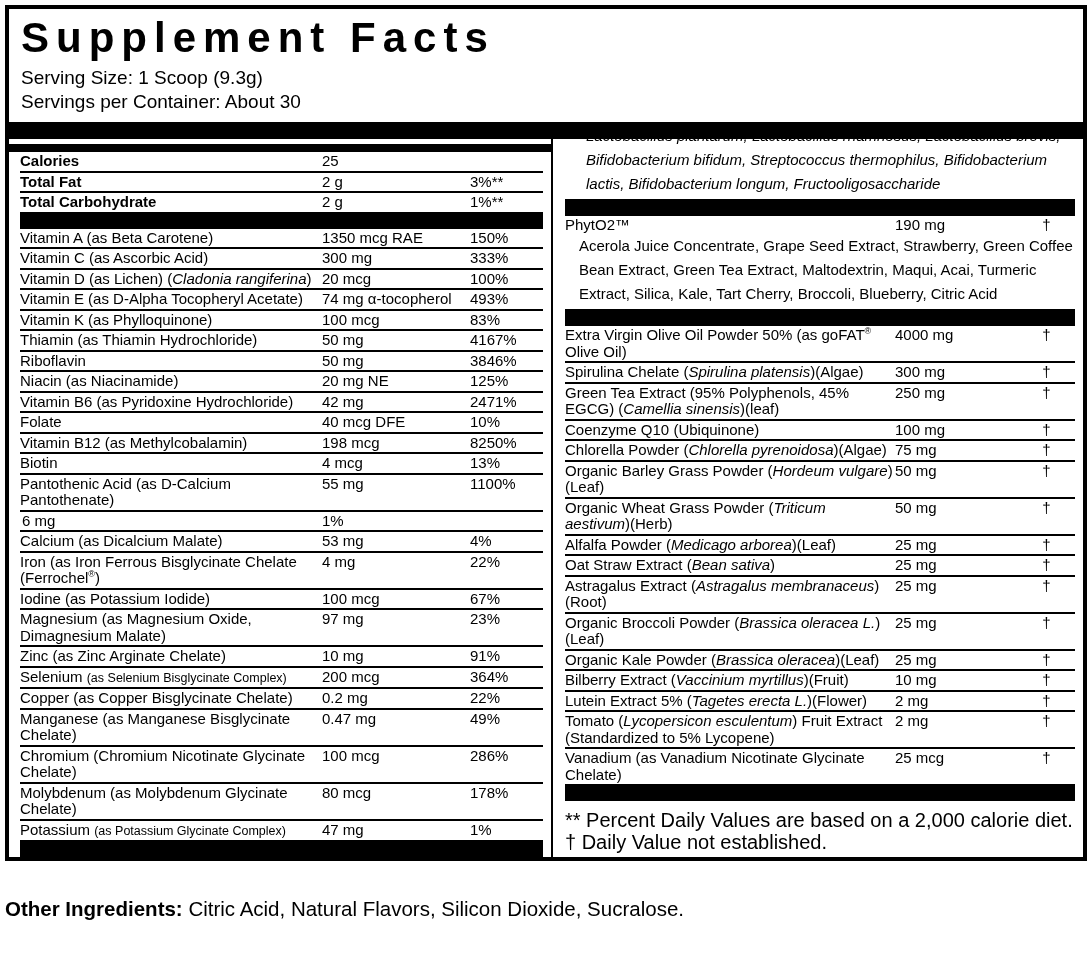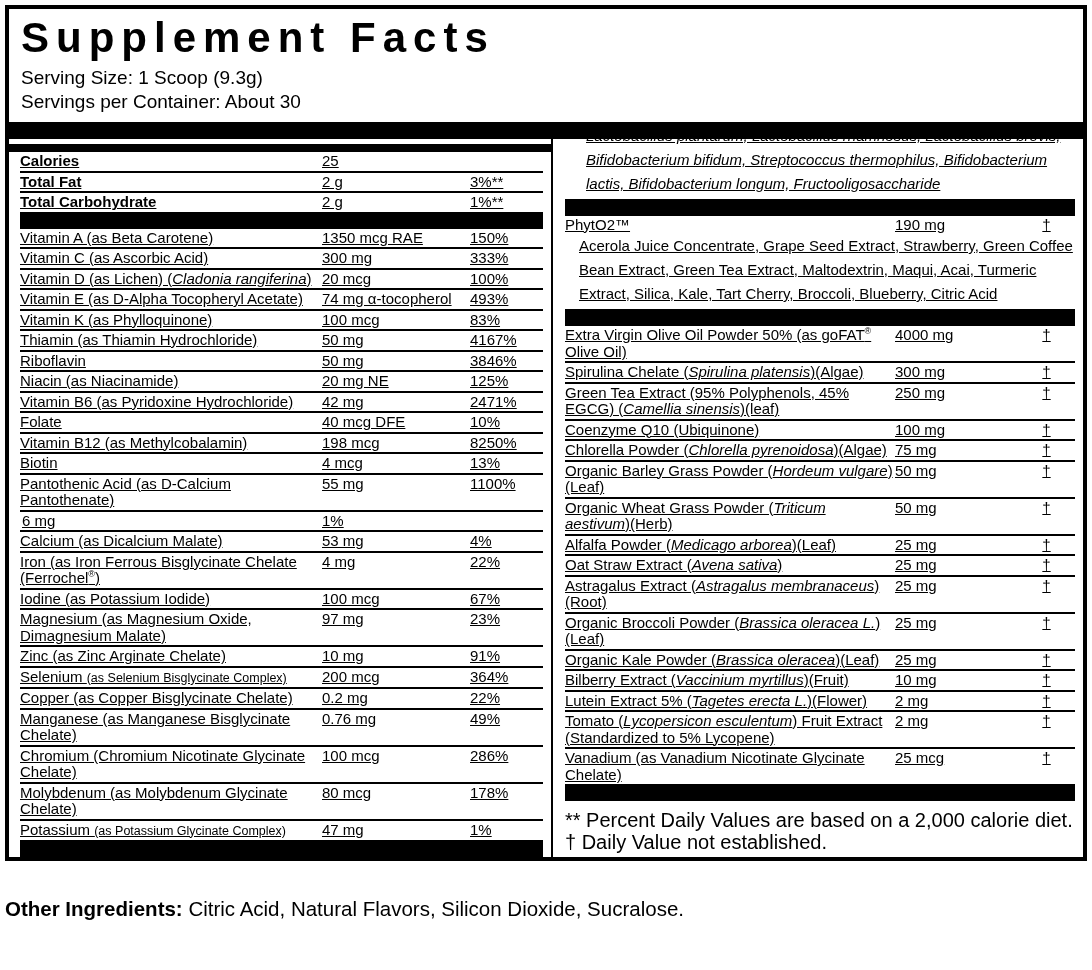--- a/index.html
+++ b/index.html
@@ -31,21 +31,21 @@
   .col-left  { width: 544px; border-right: 2px solid #000; padding: 0 8px 0 11px; }
   .col-right { flex: 1; padding: 0 8px 0 12px; }
 
   .col-header { display: grid; font-size: 14px; font-weight: bold; line-height: 16px; padding: 3px 0 4px 0; }
   .col-left  .col-header { grid-template-columns: 300px 148px 1fr; }
   .col-right .col-header { grid-template-columns: 328px 125px 1fr; }
   .col-header .hd { text-align: center; }
   .header-bar { height: 8px; background: #000; margin-left: -11px; margin-right: -8px; }
   .col-right .header-bar { margin-left: -12px; }
 
-  .row { display: grid; border-top: 2px solid #000; padding: 1px 0; font-size: 15px; line-height: 16.5px; text-decoration: underline; }
+  .row { display: grid; border-top: 2px solid #000; padding: 1px 0; font-size: 15px; line-height: 16.5px; }
   .col-left  .row { grid-template-columns: 300px 148px 1fr; }
   .col-right .row { grid-template-columns: 328px 125px 1fr; }
   .col-right .row.blend { grid-template-columns: auto 1fr 60px; margin-left: 7px; }
   .row.no-top { border-top: none; }
   .row.bold .name { font-weight: bold; }
   .cell.amount { padding-left: 2px; }
   .row.blend .amount { text-align: right; padding-right: 6px; }
   .col-left  .cell.dv { text-align: left; padding-left: 2px; }
   .col-right .cell.dv { text-align: center; }
   .row .sub { grid-column: 1 / -1; padding: 1px 0 2px 14px; line-height: 24px; }
@@ -195,21 +195,21 @@
             <div class="cell amount">200 mcg</div>
             <div class="cell dv">364%</div>
           </div>
           <div class="row">
             <div class="cell name"><span class="">Copper (as Copper Bisglycinate Chelate)</span></div>
             <div class="cell amount">0.2 mg</div>
             <div class="cell dv">22%</div>
           </div>
           <div class="row">
             <div class="cell name"><span class="">Manganese (as Manganese Bisglycinate Chelate)</span></div>
-            <div class="cell amount">0.76 mg</div>
+            <div class="cell amount">0.47 mg</div>
             <div class="cell dv">49%</div>
           </div>
           <div class="row">
             <div class="cell name"><span class="">Chromium (Chromium Nicotinate Glycinate Chelate)</span></div>
             <div class="cell amount">100 mcg</div>
             <div class="cell dv">286%</div>
           </div>
           <div class="row">
             <div class="cell name"><span class="">Molybdenum (as Molybdenum Glycinate Chelate)</span></div>
             <div class="cell amount">80 mcg</div>
@@ -279,21 +279,21 @@
             <div class="cell name"><span class="">Organic Wheat Grass Powder (</span><span class="it">Triticum aestivum</span><span class="">)(Herb)</span></div>
             <div class="cell amount">50 mg</div>
             <div class="cell dv">†</div>
           </div>
           <div class="row">
             <div class="cell name"><span class="">Alfalfa Powder (</span><span class="it">Medicago arborea</span><span class="">)(Leaf)</span></div>
             <div class="cell amount">25 mg</div>
             <div class="cell dv">†</div>
           </div>
           <div class="row">
-            <div class="cell name"><span class="">Oat Straw Extract (</span><span class="it">Avena sativa</span><span class="">)</span></div>
+            <div class="cell name"><span class="">Oat Straw Extract (</span><span class="it">Bean sativa</span><span class="">)</span></div>
             <div class="cell amount">25 mg</div>
             <div class="cell dv">†</div>
           </div>
           <div class="row">
             <div class="cell name"><span class="">Astragalus Extract (</span><span class="it">Astragalus membranaceus</span><span class="">)(Root)</span></div>
             <div class="cell amount">25 mg</div>
             <div class="cell dv">†</div>
           </div>
           <div class="row">
             <div class="cell name"><span class="">Organic Broccoli Powder (</span><span class="it">Brassica oleracea L.</span><span class="">)(Leaf)</span></div>

